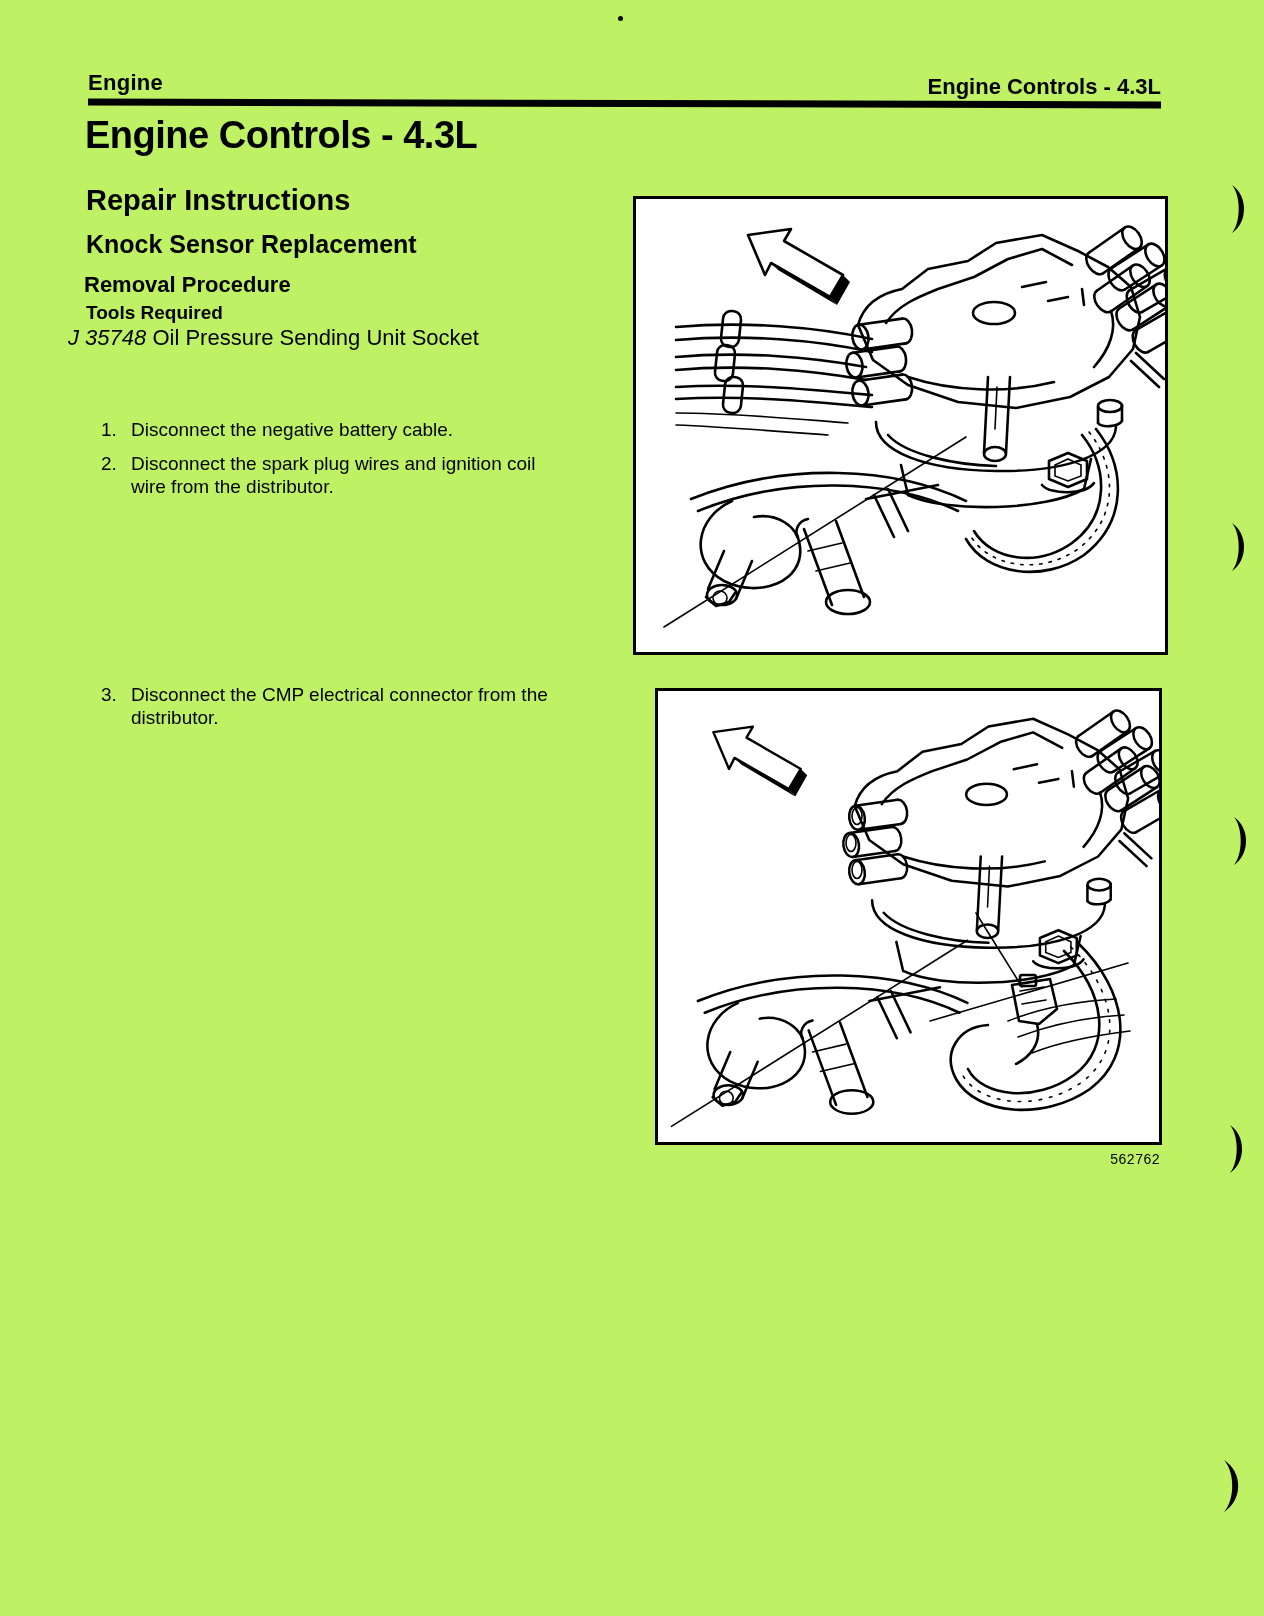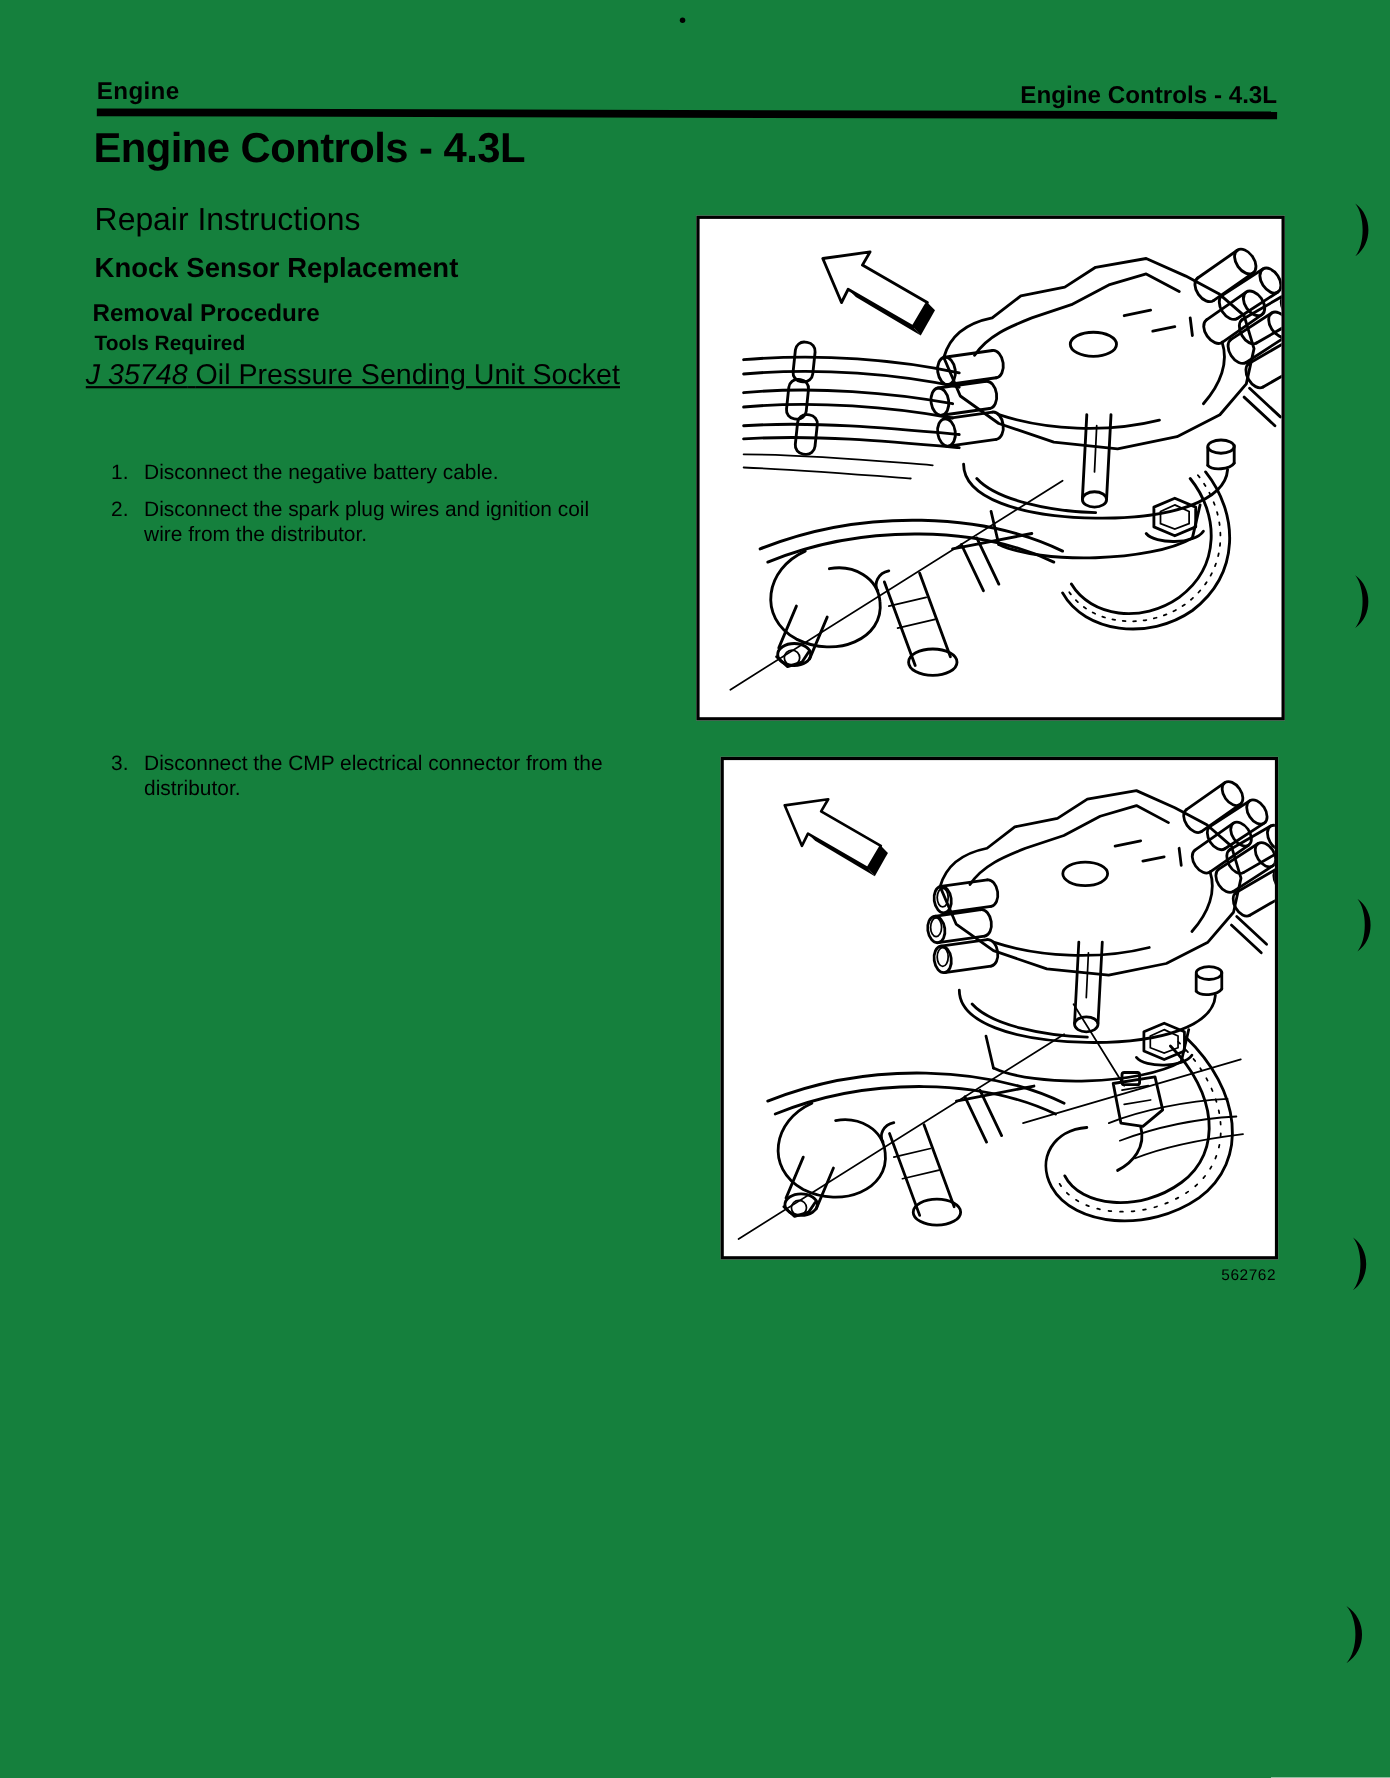--- a/index.html
+++ b/index.html
@@ -1,31 +1,31 @@
 <!DOCTYPE html>
 <html><head>
 <meta charset="utf-8">
 <style>
   * { margin:0; padding:0; box-sizing:border-box; }
   html,body { background:#e8e8e8; }
   body { font-family:"Liberation Sans", sans-serif; }
   .page {
-    position:relative; width:1264px; height:1616px; background:#15803d;
+    position:relative; width:1264px; height:1616px; background:#bef264;
     color:#000; overflow:hidden; margin:0 auto;
   }
   .abs { position:absolute; }
   .hdr-left  { left:88px;  top:70px; font-size:22px; font-weight:bold; letter-spacing:.3px; }
   .hdr-right { left:633px; top:74px; width:528px; text-align:right; font-size:22px; font-weight:bold; }
   .hdr-rule  { left:88px; top:100px; width:1073px; height:7px; background:#000; transform:rotate(.15deg); }
   .pg-title  { left:85px; top:114px; font-size:38px; font-weight:bold; letter-spacing:-.5px; }
-  .h-repair  { left:86px; top:184px; font-size:29px; font-weight:normal; }
+  .h-repair  { left:86px; top:184px; font-size:29px; font-weight:bold; }
   .h-knock   { left:86px; top:230px; font-size:25px; font-weight:bold; }
   .h-removal { left:84px; top:272px; font-size:22px; font-weight:bold; }
   .h-tools   { left:86px; top:302px; font-size:19px; font-weight:bold; }
-  .tool-line { left:78px; top:325px; font-size:26px;text-decoration:underline; }
+  .tool-line { left:68px; top:325px; font-size:22px; }
   .tool-line .code { font-style:italic; }
   .caution   { left:86px; top:357px; width:492px; font-size:19px; font-weight:bold;
                font-style:italic; line-height:23px; }
   .steps     { left:101px; top:418px; width:470px; font-size:19px; line-height:23px; }
   .step      { display:flex; margin-bottom:11px; }
   .step .num { width:30px; flex:0 0 30px; }
   .step .txt { width:425px; }
   .step3     { left:101px; top:683px; width:470px; font-size:19px; line-height:23px; }
   .figbox    { border:3px solid #000; background:#fff; }
   .fig1      { left:633px; top:196px; width:535px; height:459px; }

